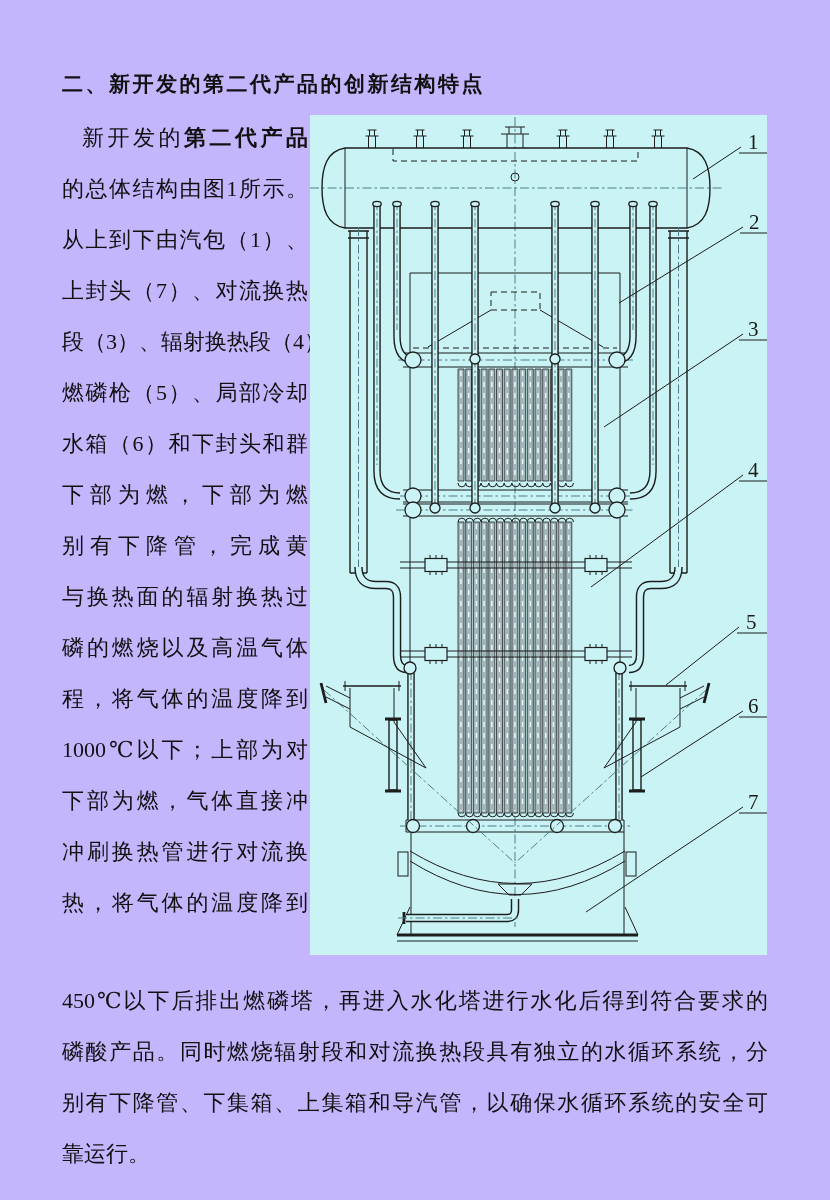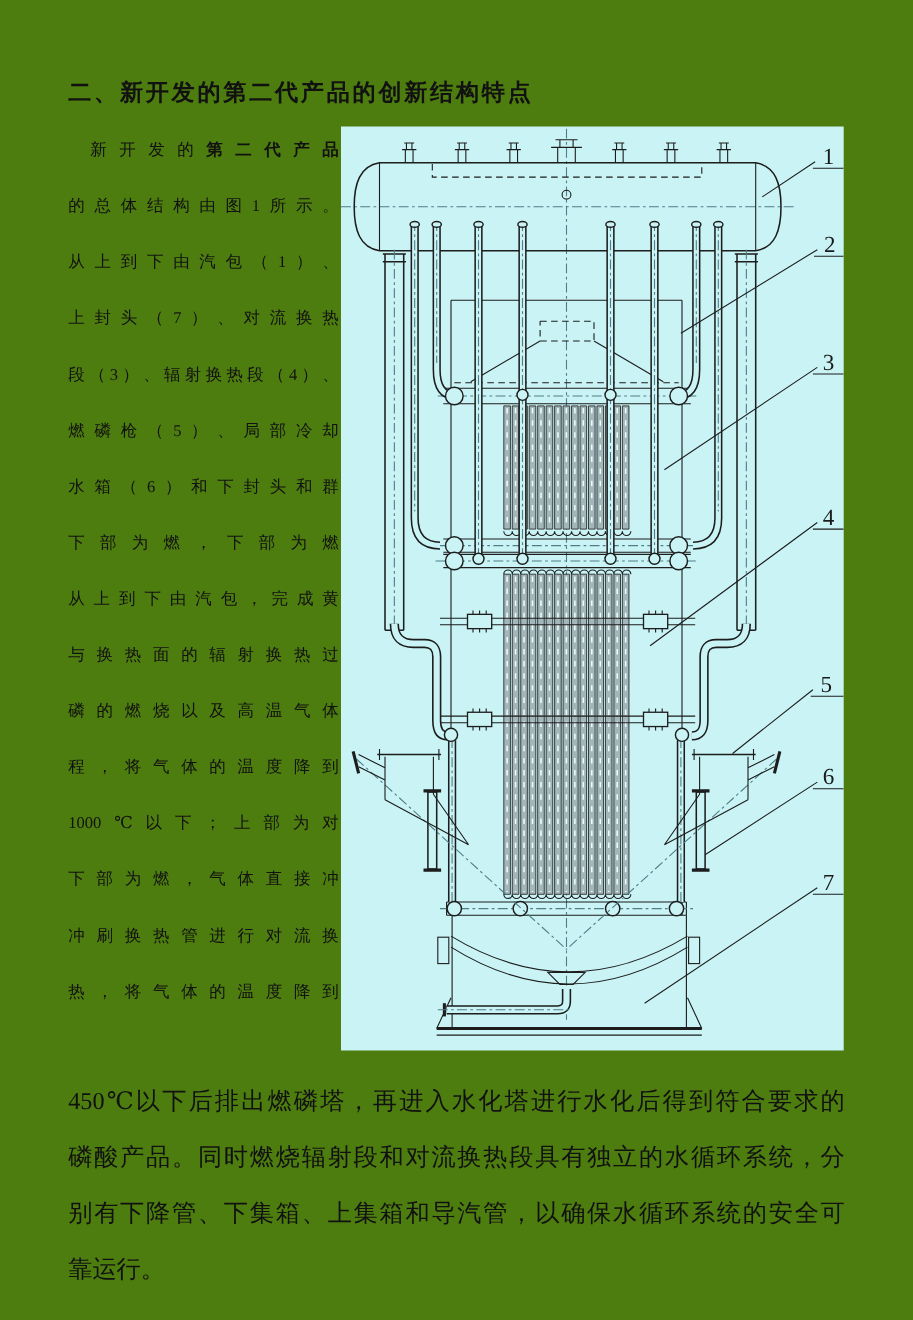--- a/index.html
+++ b/index.html
@@ -1,22 +1,22 @@
 <!DOCTYPE html>
 <html><head>
 <meta charset="utf-8">
 <style>
   html,body{margin:0;padding:0;}
   body{width:830px;height:1200px;background:#ffffff;overflow:hidden;
        font-family:"Liberation Serif","DejaVu Serif",serif;color:#111;}
-  .page{position:relative;width:830px;height:1200px;background:#4d7c0f;}
+  .page{position:relative;width:830px;height:1200px;background:#c4b5fd;}
   .heading{position:absolute;left:62px;top:70px;width:560px;
            font-size:21px;font-weight:bold;letter-spacing:2.5px;white-space:nowrap;}
   .leftcol{position:absolute;left:62px;top:112px;width:246px;}
-  .leftcol .ln{height:51px;line-height:51px;font-size:15px;white-space:nowrap;
+  .leftcol .ln{height:51px;line-height:51px;font-size:22px;white-space:nowrap;
                text-align:justify;text-align-last:justify;-moz-text-align-last:justify;}
   .leftcol .ln.indent{padding-left:20px;width:226px;}
   .bottomcol{position:absolute;left:62px;top:975px;width:706px;}
   .bottomcol .ln{height:51px;line-height:51px;font-size:22px;white-space:nowrap;
                  text-align:justify;text-align-last:justify;-moz-text-align-last:justify;}
   .bottomcol .ln.last{text-align:left;text-align-last:left;}
   .bold{font-weight:bold;}
   .figure{position:absolute;left:310px;top:115px;width:457px;height:840px;background:#c9f3f5;}
   
   .k{stroke:#1d1d1d;fill:none;stroke-width:1.4;}
@@ -43,21 +43,21 @@
 
   <div class="leftcol">
     <div class="ln indent"><span>新开发的</span><span class="bold">第二代产品</span></div>
     <div class="ln">的总体结构由图1所示。</div>
     <div class="ln">从上到下由汽包（1）、</div>
     <div class="ln">上封头（7）、对流换热</div>
     <div class="ln">段（3）、辐射换热段（4）、</div>
     <div class="ln">燃磷枪（5）、局部冷却</div>
     <div class="ln">水箱（6）和下封头和群</div>
     <div class="ln">下部为燃，下部为燃</div>
-    <div class="ln">从上到下由汽包，完成黄</div>
+    <div class="ln">别有下降管，完成黄</div>
     <div class="ln">与换热面的辐射换热过</div>
     <div class="ln">磷的燃烧以及高温气体</div>
     <div class="ln">程，将气体的温度降到</div>
     <div class="ln">1000℃以下；上部为对</div>
     <div class="ln">下部为燃，气体直接冲</div>
     <div class="ln">冲刷换热管进行对流换</div>
     <div class="ln">热，将气体的温度降到</div>
   </div>
 
   <div class="figure">

